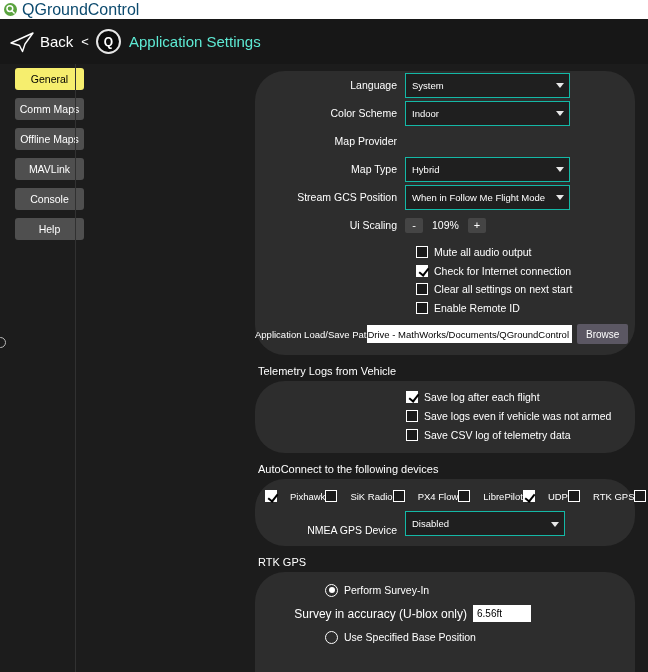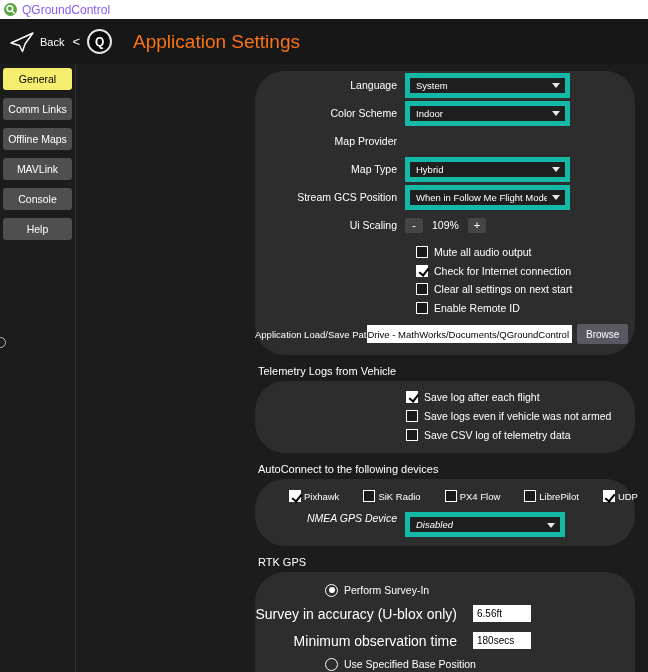--- a/index.html
+++ b/index.html
@@ -7,52 +7,52 @@
   body {
     position:relative;
     background:var(--background,#1c1c1c);
     font-family:"Liberation Sans", sans-serif;
     overflow:hidden;
     color:#fff;
   }
 
   
   .titlebar { height:19px; background:var(--titlebar,#ffffff); display:flex; align-items:center; gap:5px; padding-left:4px; }
-  .win-title { font-size:12px; color:#8b5cf6; }
+  .win-title { font-size:16px; color:#0c4a6e; }
 
   
   .header { height:45px; background:var(--header,#171717); display:flex; align-items:center; padding:0 9px; }
   .back-group { display:flex; align-items:center; gap:5px; cursor:pointer; }
-  .back-label { font-size:11px; color:#fff; }
+  .back-label { font-size:15px; color:#fff; }
   .lt { font-size:13px; color:#fff; margin:0 3px; }
   .q-badge { width:25px; height:25px; border-radius:50%; border:2px solid #e6e6e6; background:#0a0a0a;
              display:flex; align-items:center; justify-content:center; margin-left:4px; }
   .q-badge span { font-size:12px; font-weight:bold; color:#fff; }
-  .page-title { font-size:19px; color:#f97316; margin-left:21px; }
-
-  
-  .sidebar { position:absolute; left:3px; top:68px; width:69px; display:flex; flex-direction:column; gap:8px; }
+  .page-title { font-size:15px; color:#5eead4; margin-left:8px; }
+
+  
+  .sidebar { position:absolute; left:15px; top:68px; width:69px; display:flex; flex-direction:column; gap:8px; }
   .side-btn { height:22px; background:var(--button-gray,#4f4f4f); border-radius:3px; display:flex;
               align-items:center; justify-content:center; cursor:pointer; }
   .side-btn span { font-size:10.5px; color:#fff; }
   .side-btn.active { background:var(--accent,#f6ee6e); }
   .side-btn.active span { color:#000; }
   .divider-v { position:absolute; left:75px; top:64px; bottom:0; width:1px; background:#313131; }
   .edge-dot { position:absolute; left:-5px; top:337px; width:11px; height:11px; border:1.5px solid #b9b9b9;
               border-radius:50%; background:transparent; }
 
   
   .main { position:absolute; left:255px; top:71px; width:380px; }
   .panel { background:var(--panel,#2d2d2d);border-radius:30px; }
   .section-title { font-size:11px; color:#fff; margin:10px 0 4px 3px; }
 
   
   .row { height:28px; display:flex; align-items:center; }
   .row-label { width:150px; padding-right:8px; text-align:right; font-size:10.5px; color:#fff; white-space:nowrap; }
-  .dropdown { width:165px; height:25px; background:#1f1f1f; border:5px solid #14b8a6; position:relative;
+  .dropdown { width:165px; height:25px; background:#1f1f1f; border:1px solid #14b8a6; position:relative;
               display:flex; align-items:center; padding:0 18px 0 6px; cursor:pointer; }
   .dd-value { font-size:9.5px; color:#fff; white-space:nowrap; overflow:hidden; }
   .dd-arrow { position:absolute; right:5px; top:50%; margin-top:-2px; width:0; height:0;
               border-left:4px solid transparent; border-right:4px solid transparent; border-top:5px solid #e8e8e8; }
 
   
   .scale-btn { width:18px; height:15px; background:#454545; border-radius:2px; display:flex; align-items:center;
                justify-content:center; font-size:11px; color:#fff; cursor:pointer; }
   .scale-value { font-size:10.5px; color:#fff; margin:0 9px; }
 
@@ -75,34 +75,34 @@
   .browse-btn { margin-left:5px; height:20px; padding:0 9px; background:var(--browse-button,#5b5763); color:#fff;
                 font-size:10px; display:flex; align-items:center; border-radius:2px; cursor:pointer; }
 
   
   .panel-telemetry { padding:6px 0 9px; }
   .panel-telemetry .cb-row { margin-left:115px; height:19px; }
 
   
   .panel-autoconnect { padding:8px 10px 10px; }
   .device-row { display:flex; align-items:center; justify-content:space-between; height:18px; }
-  .device { display:flex; align-items:center; gap:3px; cursor:pointer;margin-left:24px; }
+  .device { display:flex; align-items:center; gap:13px; cursor:pointer; }
   .device .cb-label { font-size:9.5px; }
-  .nmea-row { margin-top:7px; height:24px; display:flex; align-items:flex-start;font-style:italic; }
+  .nmea-row { margin-top:7px; height:24px; display:flex; align-items:flex-end; }
   .nmea-label { width:140px; }
   .dropdown.dd-nmea { width:160px; }
 
   
   .panel-rtk { padding:8px 0 10px; height:130px; }
   .radio-row { display:flex; align-items:center; gap:6px; margin-left:70px; height:20px; cursor:pointer; }
   .radio { width:13px; height:13px; border:1px solid #fff; border-radius:50%; position:relative; flex:none; }
   .radio.selected::after { content:""; position:absolute; inset:2.5px; border-radius:50%; background:#fff; }
   .radio-label { font-size:10.5px; color:#fff; }
   .rtk-field-row { display:flex; align-items:center; height:27px; }
-  .rtk-label { width:218px; text-align:right; padding-right:16px; font-size:14px; color:#fff; white-space:nowrap; }
+  .rtk-label { width:218px; text-align:right; padding-right:6px; font-size:12px; color:#fff; white-space:nowrap; }
   .field-box { width:58px; height:17px; background:var(--field-white,#ffffff); display:flex; align-items:center;
                padding:0 4px; }
   .field-value, .field-units { font-size:10px; color:#000; }
 </style>
 </head>
 <body>
 
 <div class="titlebar">
   <span style="display:flex;">
     <svg width="13" height="13" viewBox="0 0 14 14">
@@ -130,21 +130,21 @@
   <span class="page-title">Application Settings</span>
 </div>
 
 <div class="sidebar">
 
     <div class="side-btn active">
       <span>General</span>
     </div>
 
     <div class="side-btn">
-      <span>Comm Links</span>
+      <span>Comm Maps</span>
     </div>
 
     <div class="side-btn">
       <span>Offline Maps</span>
     </div>
 
     <div class="side-btn">
       <span>MAVLink</span>
     </div>
 
@@ -310,25 +310,18 @@
       <span class="radio selected"></span>
       <span class="radio-label">Perform Survey-In</span>
     </div>
     <div class="rtk-field-row">
       <span class="rtk-label">Survey in accuracy (U-blox only)</span>
       <span class="field-box">
         <span class="field-value">6.56</span>
         <span class="field-units">ft</span>
       </span>
     </div>
-    <div class="rtk-field-row">
-      <span class="rtk-label">Minimum observation time</span>
-      <span class="field-box">
-        <span class="field-value">180</span>
-        <span class="field-units">secs</span>
-      </span>
-    </div>
     <div class="radio-row">
       <span class="radio"></span>
       <span class="radio-label">Use Specified Base Position</span>
     </div>
   </div>
 </div>
 
 </body></html>

